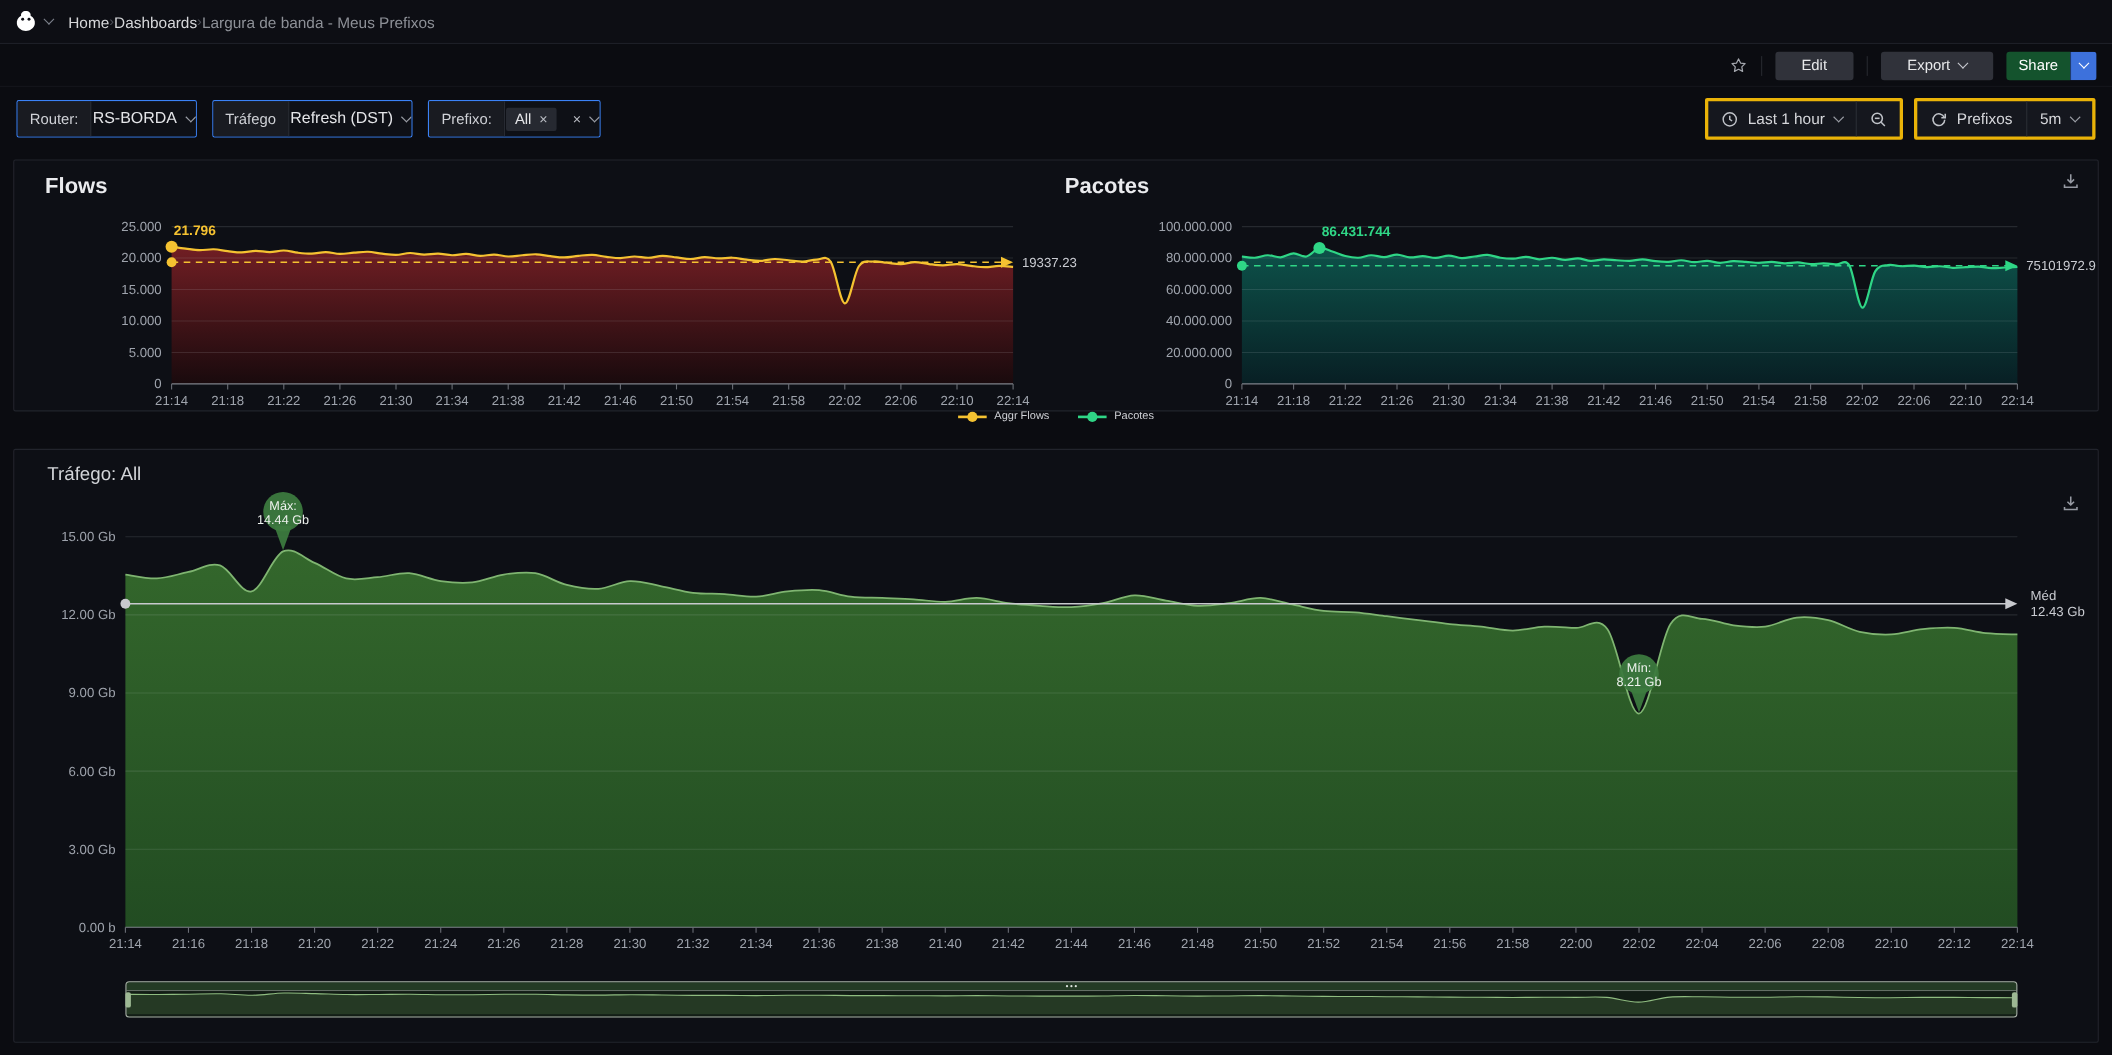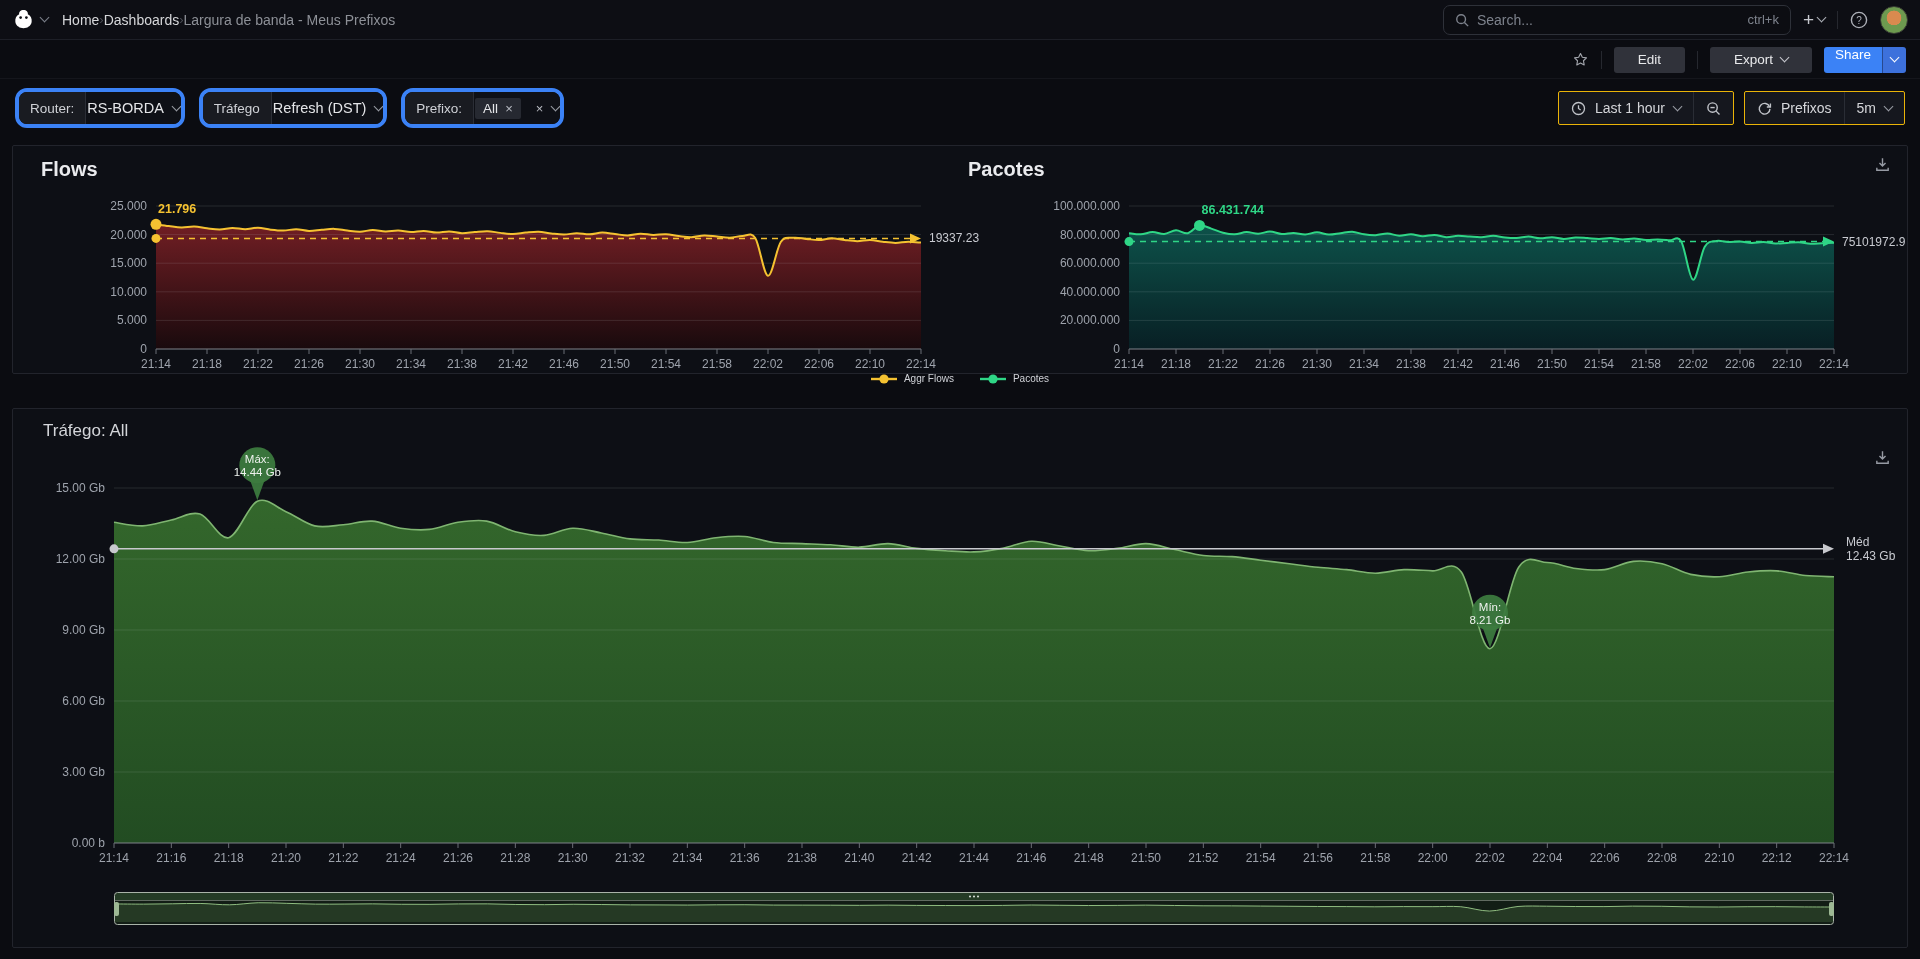--- a/index.html
+++ b/index.html
@@ -18,33 +18,33 @@
   .kbd{color:#7d828c;font-size:13px}
   .icnbtn{display:flex;align-items:center;gap:4px;color:#adb0b8;cursor:pointer}
   .plus{font-size:19px;line-height:1;color:#c7c9cf}
   .vdiv{width:1px;height:18px;background:#26282f}
   .avatar{width:26px;height:26px;border-radius:50%;background:radial-gradient(circle at 50% 42%,#d98a4f 0 36%,#6d9a4f 38% 100%);border:1px solid #3a3f35;cursor:pointer}
   .chev{display:inline-block;width:6px;height:6px;border-right:1.5px solid currentColor;border-bottom:1.5px solid currentColor;transform:rotate(45deg);margin-top:-4px}
   
   .toolbar{position:absolute;top:41px;left:0;width:100%;height:38px;border-bottom:1px solid #15161c;display:flex;align-items:center;justify-content:flex-end;gap:12px;box-sizing:border-box;padding:0 14px}
   .btn{height:26px;display:flex;align-items:center;padding:0 24px;background:#30323a;border-radius:3px;color:#e8e9eb;font-size:13.5px;font-weight:500;gap:8px;cursor:pointer}
   .sharegrp{display:flex;align-items:stretch}
-  .btn-blue{height:26px;display:flex;align-items:flex-start;padding:0 11px;background:#3b82f6;color:#fff;font-size:13.5px;font-weight:500;border-radius:3px 0 0 3px;cursor:pointer}
+  .btn-blue{height:26px;display:flex;align-items:center;padding:0 11px;background:#14532d;color:#fff;font-size:13.5px;font-weight:500;border-radius:3px 0 0 3px;cursor:pointer}
   .btn-blue-caret{background:#3d71dc;border-left:1px solid rgba(0,0,0,.35);border-radius:0 3px 3px 0;display:flex;align-items:center;padding:0 8px;color:#fff;cursor:pointer}
   .staricon{color:#a4a7ae;cursor:pointer;display:flex;align-items:center}
   
   .filters{position:absolute;top:80px;left:0;width:100%;height:56px;display:flex;align-items:center;box-sizing:border-box;padding:0 15px;gap:14px}
-  .fgroup{display:flex;align-items:stretch;height:32px;border:4px solid #3b82f6;border-radius:12px;overflow:hidden;cursor:pointer}
+  .fgroup{display:flex;align-items:stretch;height:32px;border:1px solid #3b82f6;border-radius:2px;overflow:hidden;cursor:pointer}
   .flabel{display:flex;align-items:center;padding:0 11px;background:#191b21;font-size:13.5px;color:#cfd1d6}
   .fvalue{display:flex;align-items:center;gap:9px;padding:0 1px;background:#0e1016;font-size:14.5px;color:#e4e5e8;border-left:1px solid #2b2e36}
   .fvalue .chev{color:#9a9da5}
   .chip{display:flex;align-items:center;gap:7px;background:#262931;border-radius:2px;padding:3px 8px;font-size:13.5px;color:#e4e5e8}
   .x{color:#b9bcc3;font-size:13px;cursor:pointer}
   .timebar{margin-left:auto;display:flex;align-items:center;gap:10px}
-  .tgroup{display:flex;align-items:stretch;height:32px;background:#15171e;border:1px solid #eab308;border-radius:2px}
+  .tgroup{display:flex;align-items:stretch;height:32px;background:#15171e;border:3px solid #eab308;border-radius:2px}
   .tseg{display:flex;align-items:center;gap:9px;padding:0 12px;font-size:14px;font-weight:500;color:#d5d6da;cursor:pointer}
   .tseg+.tseg{border-left:1px solid #2a2d35}
   .tico{display:flex;align-items:center;color:#c0c3c9}
   
   .panel{position:absolute;left:12px;width:1896px;background:#0d0f15;border:1px solid #22242c;border-radius:2px;box-sizing:border-box}
   #panel1{top:145px;height:229px}
   #panel2{top:408px;height:540px}
   .ptitle1{position:absolute;top:12px;font-size:20px;font-weight:700;color:#eaebee}
   .ptitle2{position:absolute;top:12px;left:30px;font-size:17px;font-weight:500;color:#d3d5d9}
   .dl{position:absolute;right:16px;color:#969aa3;cursor:pointer;display:flex}
@@ -71,40 +71,20 @@
           <circle cx="15" cy="10" r="1.4" fill="#0d0e14"></circle>
       </svg>
       <span class="chev" style="color:#7d828c"></span>
     </div>
     <div class="crumbs">
       <span class="crumb">Home</span>
       <span class="sep">›</span>
       <span class="crumb">Dashboards</span>
       <span class="sep">›</span>
       <span class="crumb current">Largura de banda - Meus Prefixos</span>
-    </div>
-    <div class="nav-right">
-      <div class="searchbox">
-        <svg width="14" height="14" viewBox="0 0 16 16">
-          <circle cx="7" cy="7" r="5" fill="none" stroke="#7d828c" stroke-width="1.6"></circle>
-          <line x1="10.8" y1="10.8" x2="15" y2="15" stroke="#7d828c" stroke-width="1.6"></line>
-        </svg>
-        <span class="ph">Search...</span>
-        <span class="kbd">ctrl+k</span>
-      </div>
-      <div class="icnbtn">
-        <span class="plus">+</span>
-        <span class="chev"></span>
-      </div>
-      <div class="vdiv"></div>
-      <svg width="18" height="18" viewBox="0 0 18 18" style="cursor:pointer">
-        <circle cx="9" cy="9" r="7.6" fill="none" stroke="#adb0b8" stroke-width="1.4"></circle>
-        <text x="9" y="12.6" text-anchor="middle" font-size="10" fill="#adb0b8">?</text>
-      </svg>
-      <div class="avatar"></div>
     </div>
   </div>
 
   <div class="toolbar">
     <span class="staricon">
       <svg width="17" height="17" viewBox="0 0 24 24">
         <path d="M12 3.6l2.6 5.3 5.8.8-4.2 4.1 1 5.8-5.2-2.7-5.2 2.7 1-5.8L3.6 9.7l5.8-.8z" fill="none" stroke="currentColor" stroke-width="1.6" stroke-linejoin="round"></path>
       </svg>
     </span>
     <div class="vdiv"></div>

